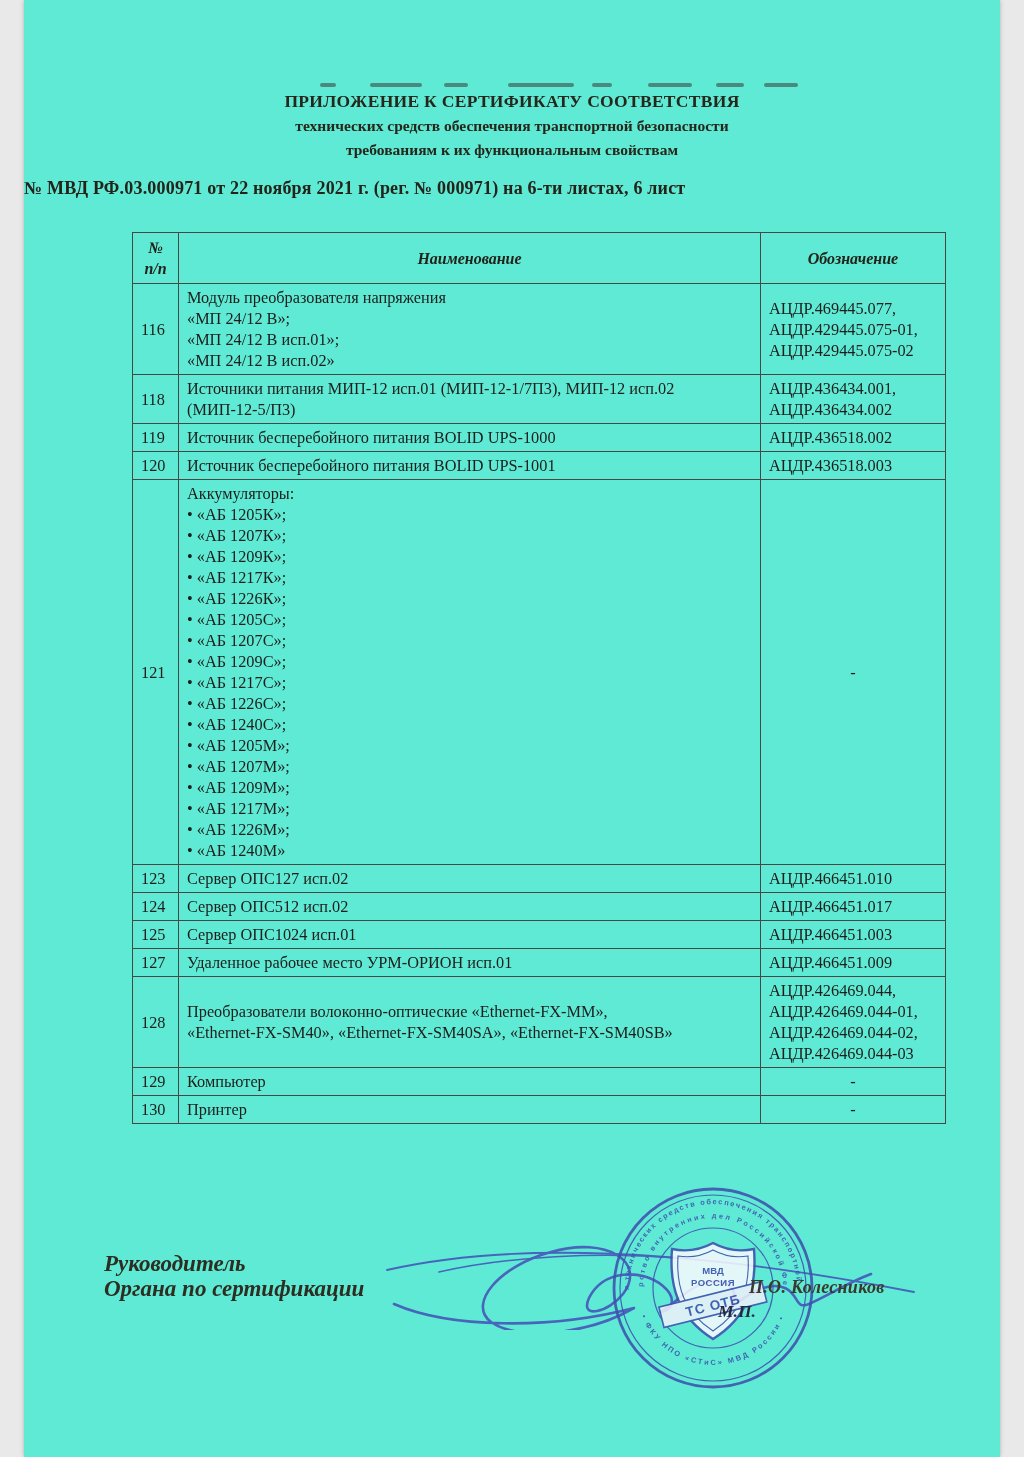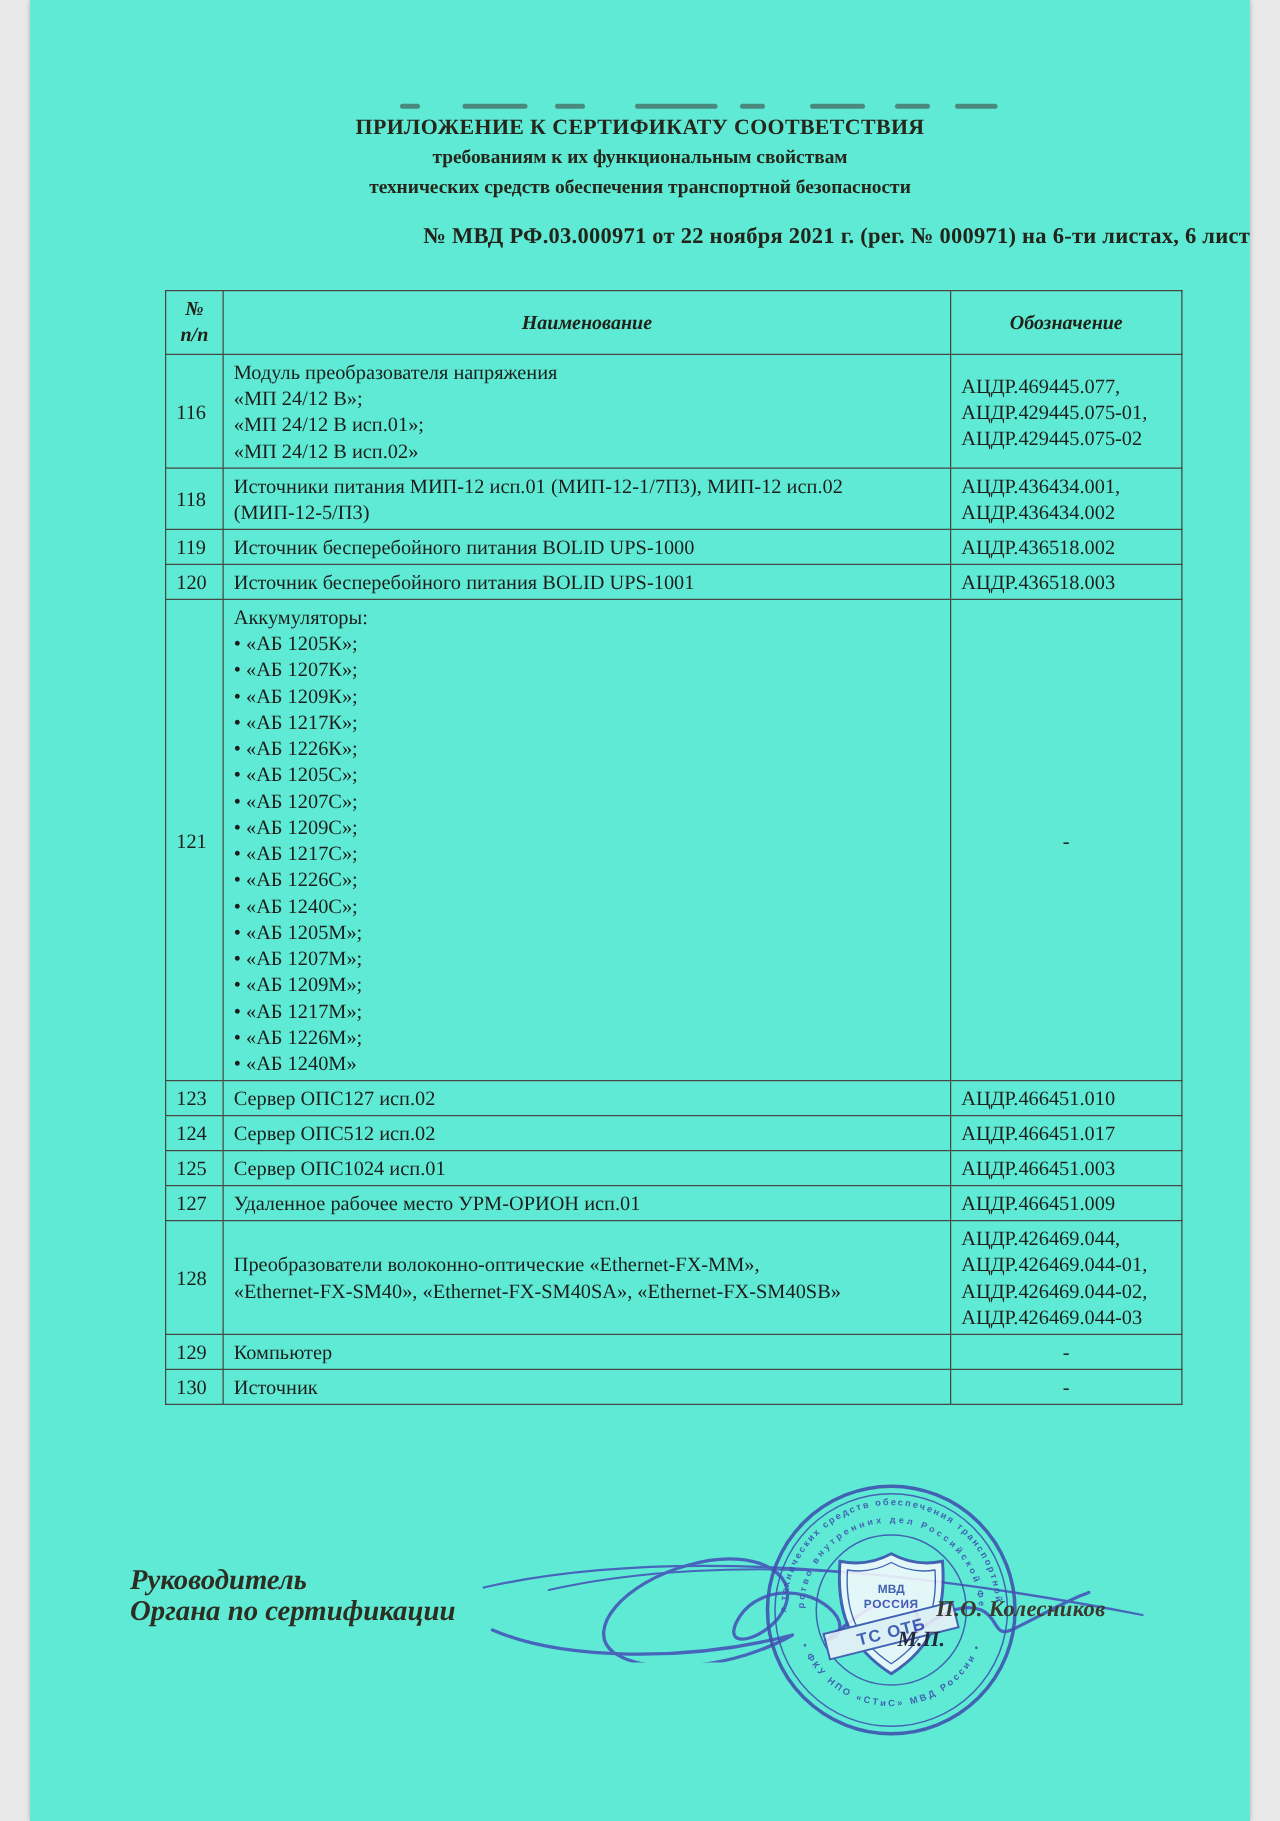--- a/index.html
+++ b/index.html
@@ -17,21 +17,21 @@
     overflow:hidden;
     box-shadow:0 0 4px rgba(0,0,0,.25);
   }
   
   .artifacts{position:absolute;top:83px;left:296px;display:flex;align-items:center;filter:blur(.6px);opacity:.55;}
   .artifacts span{display:inline-block;height:4px;background:#3a3a38;border-radius:2px;}
 
   .doc-header{position:absolute;top:88px;left:0;width:100%;text-align:center;color:#26261b;}
   .doc-title{font-size:17.5px;font-weight:bold;letter-spacing:.3px;line-height:26px;}
   .doc-subtitle{font-size:15.5px;font-weight:bold;line-height:23.5px;}
-  .cert-line{position:absolute;top:178px;left:0;width:100%;text-align:right;
+  .cert-line{position:absolute;top:178px;left:0;width:100%;text-align:left;
     font-size:18px;font-weight:bold;color:#23231a;letter-spacing:.2px;}
 
   table.cert{
     position:absolute;top:232px;left:108px;
     width:813px;
     border-collapse:collapse;
     table-layout:fixed;
   }
   table.cert col.c-num{width:46px;}
   table.cert col.c-name{width:582px;}
@@ -86,22 +86,22 @@
     <span style="width:24px;margin-right:40px"></span>
     <span style="width:66px;margin-right:18px"></span>
     <span style="width:20px;margin-right:36px"></span>
     <span style="width:44px;margin-right:24px"></span>
     <span style="width:28px;margin-right:20px"></span>
     <span style="width:34px"></span>
   </div>
 
   <div class="doc-header">
     <div class="doc-title">ПРИЛОЖЕНИЕ К СЕРТИФИКАТУ СООТВЕТСТВИЯ</div>
+    <div class="doc-subtitle">технических средств обеспечения транспортной безопасности</div>
     <div class="doc-subtitle">требованиям к их функциональным свойствам</div>
-    <div class="doc-subtitle">технических средств обеспечения транспортной безопасности</div>
   </div>
   <div class="cert-line">№ МВД РФ.03.000971 от 22 ноября 2021 г. (рег. № 000971) на 6-ти листах, 6 лист</div>
 
   <table class="cert">
     <colgroup>
         <col class="c-num">
         <col class="c-name">
         <col class="c-des">
       </colgroup>
     <thead>
@@ -191,21 +191,21 @@
 АЦДР.426469.044-02,
 АЦДР.426469.044-03</td>
       </tr>
       <tr>
         <td class="num">129</td>
         <td class="name">Компьютер</td>
         <td class="des c">-</td>
       </tr>
       <tr>
         <td class="num">130</td>
-        <td class="name">Источник</td>
+        <td class="name">Принтер</td>
         <td class="des c">-</td>
       </tr>
     </tbody>
   </table>
 
   <div class="role-block">
     <div>Руководитель</div>
     <div>Органа по сертификации</div>
   </div>
 

